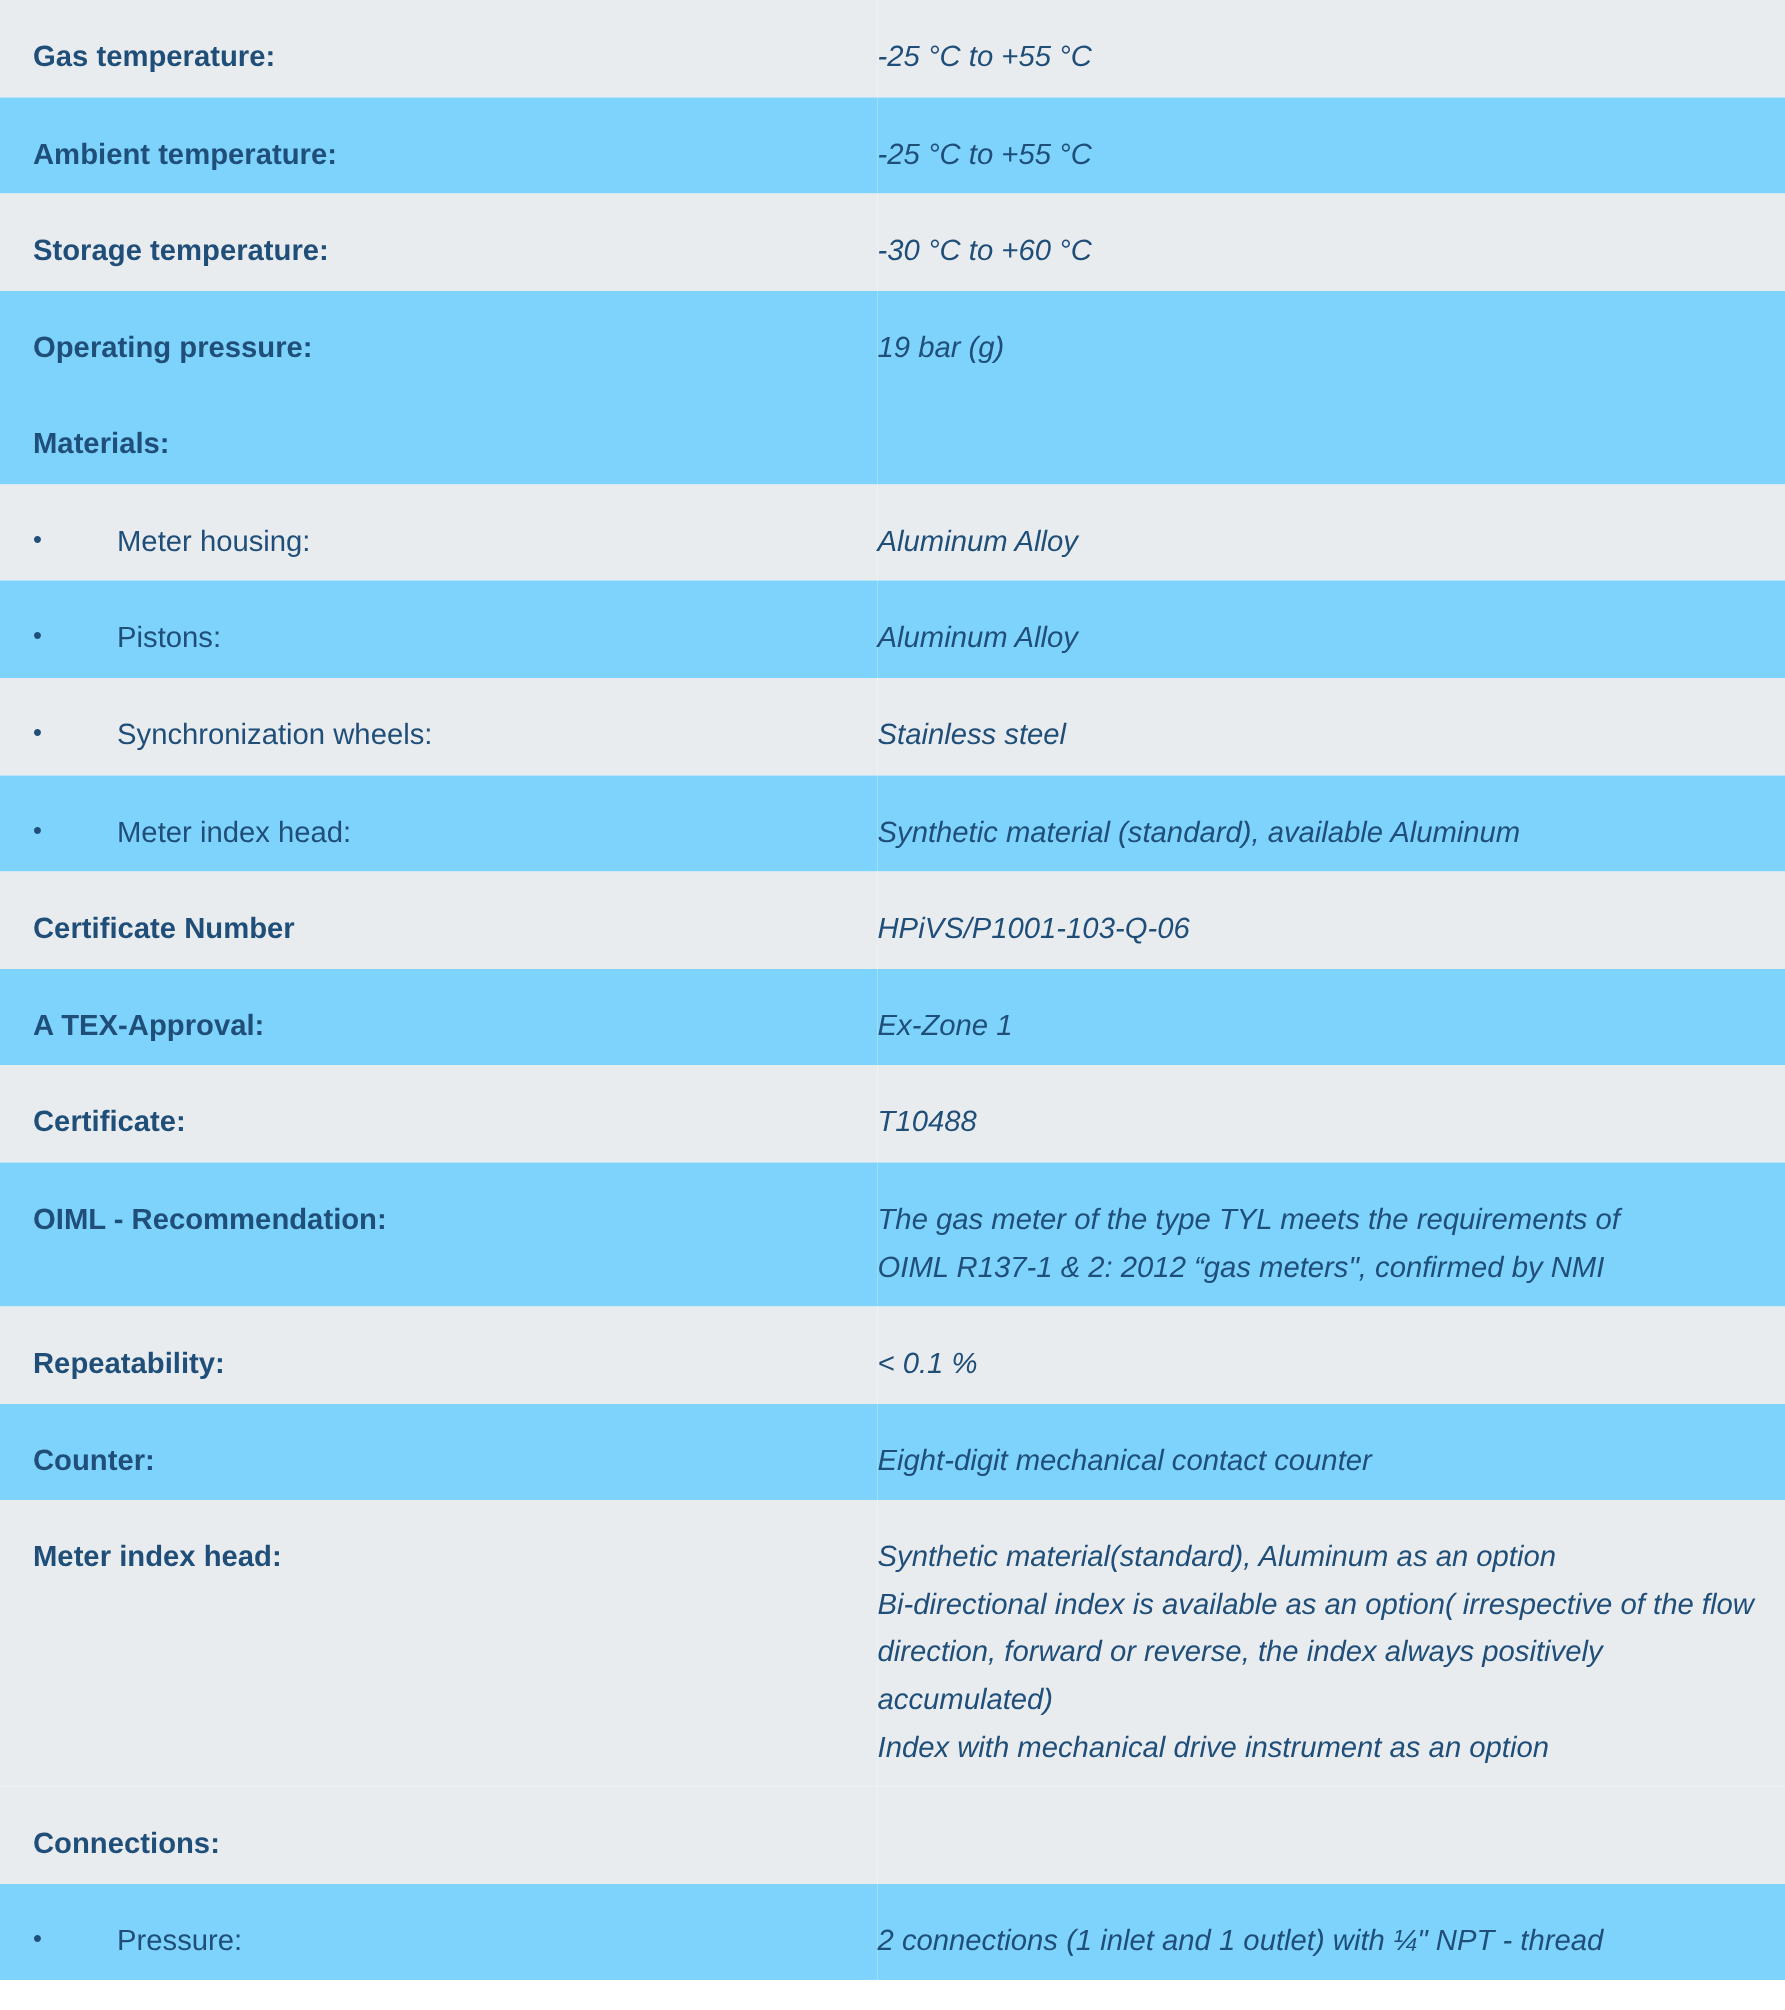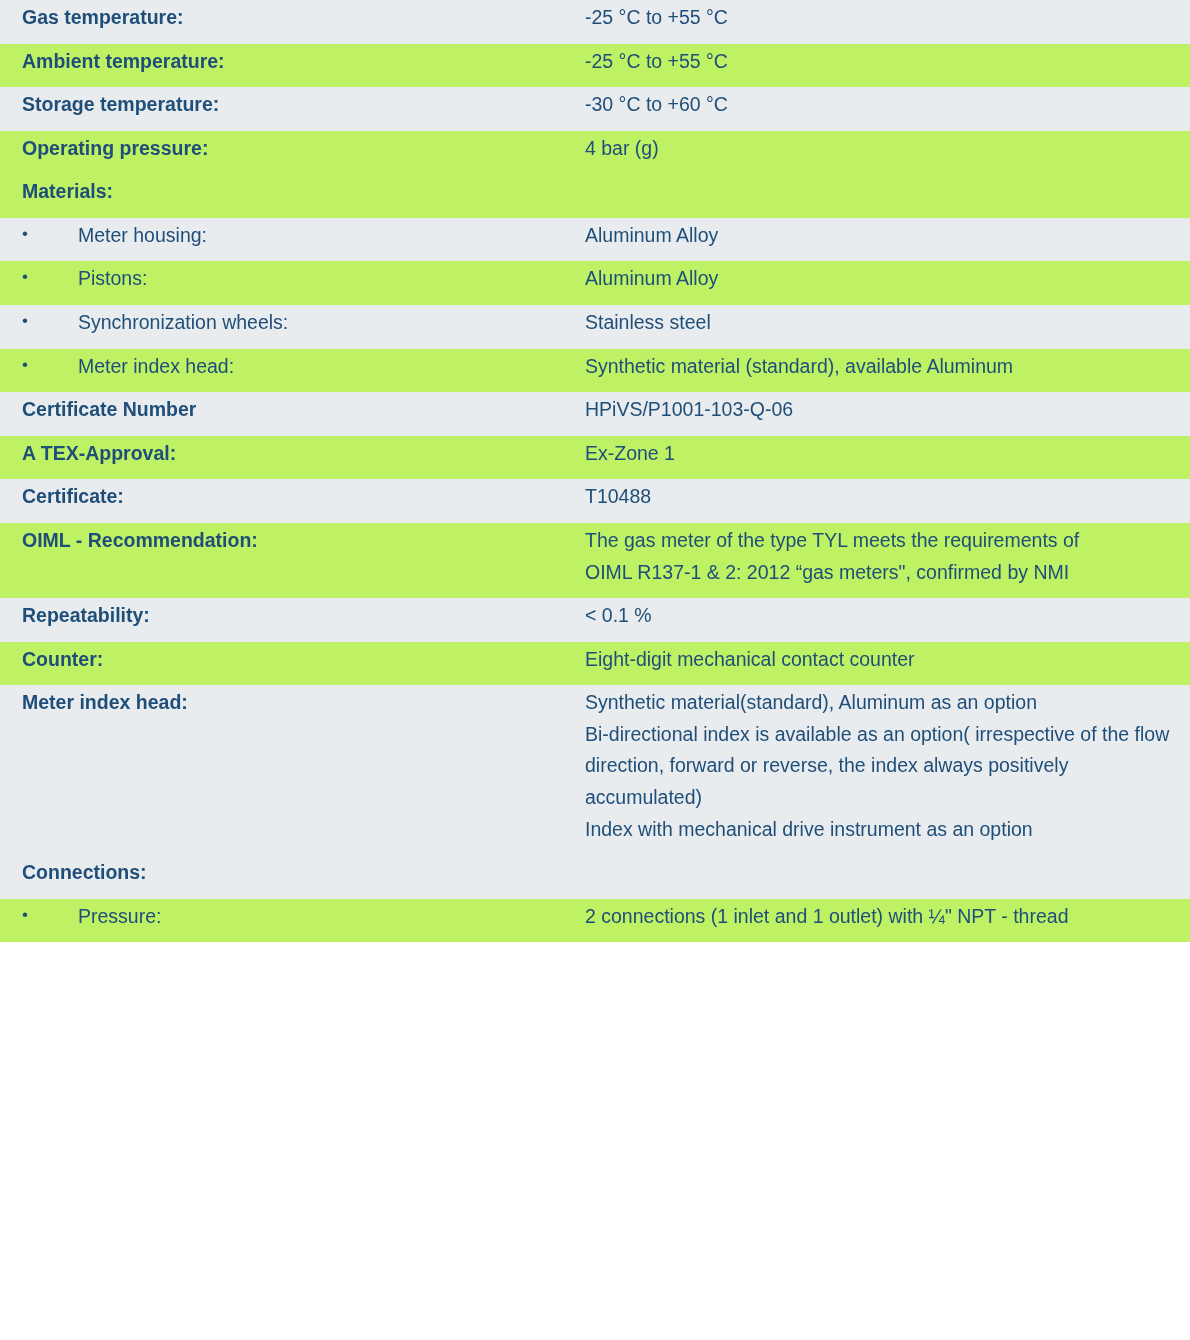--- a/index.html
+++ b/index.html
@@ -16,42 +16,43 @@
   }
   .spec-table {
     width: 1190px;
     border-collapse: collapse;
     table-layout: fixed;
   }
   .spec-table col.c-label { width: 585px; }
   .spec-table col.c-value { width: 605px; }
 
   .spec-table tr.row-light td { background: #e9ecef; }
-  .spec-table tr.row-dark  td { background: #bef264; }
+  .spec-table tr.row-dark  td { background: #7dd3fc; }
 
   .spec-table td {
     vertical-align: top;
-    padding: 2px 0 10px 0;
+    padding: 23px 0 10px 0;
     font-size: 19.5px;
     line-height: 1.62;
     color: #1f4e79;
     border: none;
   }
   td.label-cell {
     padding-left: 22px;
     font-weight: bold;
   }
   td.label-cell.sub {
     font-weight: normal;
     padding-left: 22px;
   }
   td.value-cell {
     padding-left: 0px;
     padding-right: 12px;
     font-weight: normal;
+    font-style: italic;
   }
   .bullet-wrap {
     display: flex;
     align-items: flex-start;
   }
   .bullet-dot {
     width: 56px;
     flex: 0 0 56px;
     font-size: 17px;
     line-height: 1.62;
@@ -93,21 +94,21 @@
     <td class="value-cell">-25 °C to +55 °C</td>
   </tr>
 
   <tr class="row-light">
     <td class="label-cell">Storage temperature:</td>
     <td class="value-cell">-30 °C to +60 °C</td>
   </tr>
 
   <tr class="row-dark">
     <td class="label-cell">Operating pressure:</td>
-    <td class="value-cell">4 bar (g)</td>
+    <td class="value-cell">19 bar (g)</td>
   </tr>
 
 
   <tr class="row-dark">
     <td class="label-cell">Materials:</td>
     <td class="value-cell"></td>
   </tr>
 
   <tr class="row-light">
     <td class="label-cell sub">

